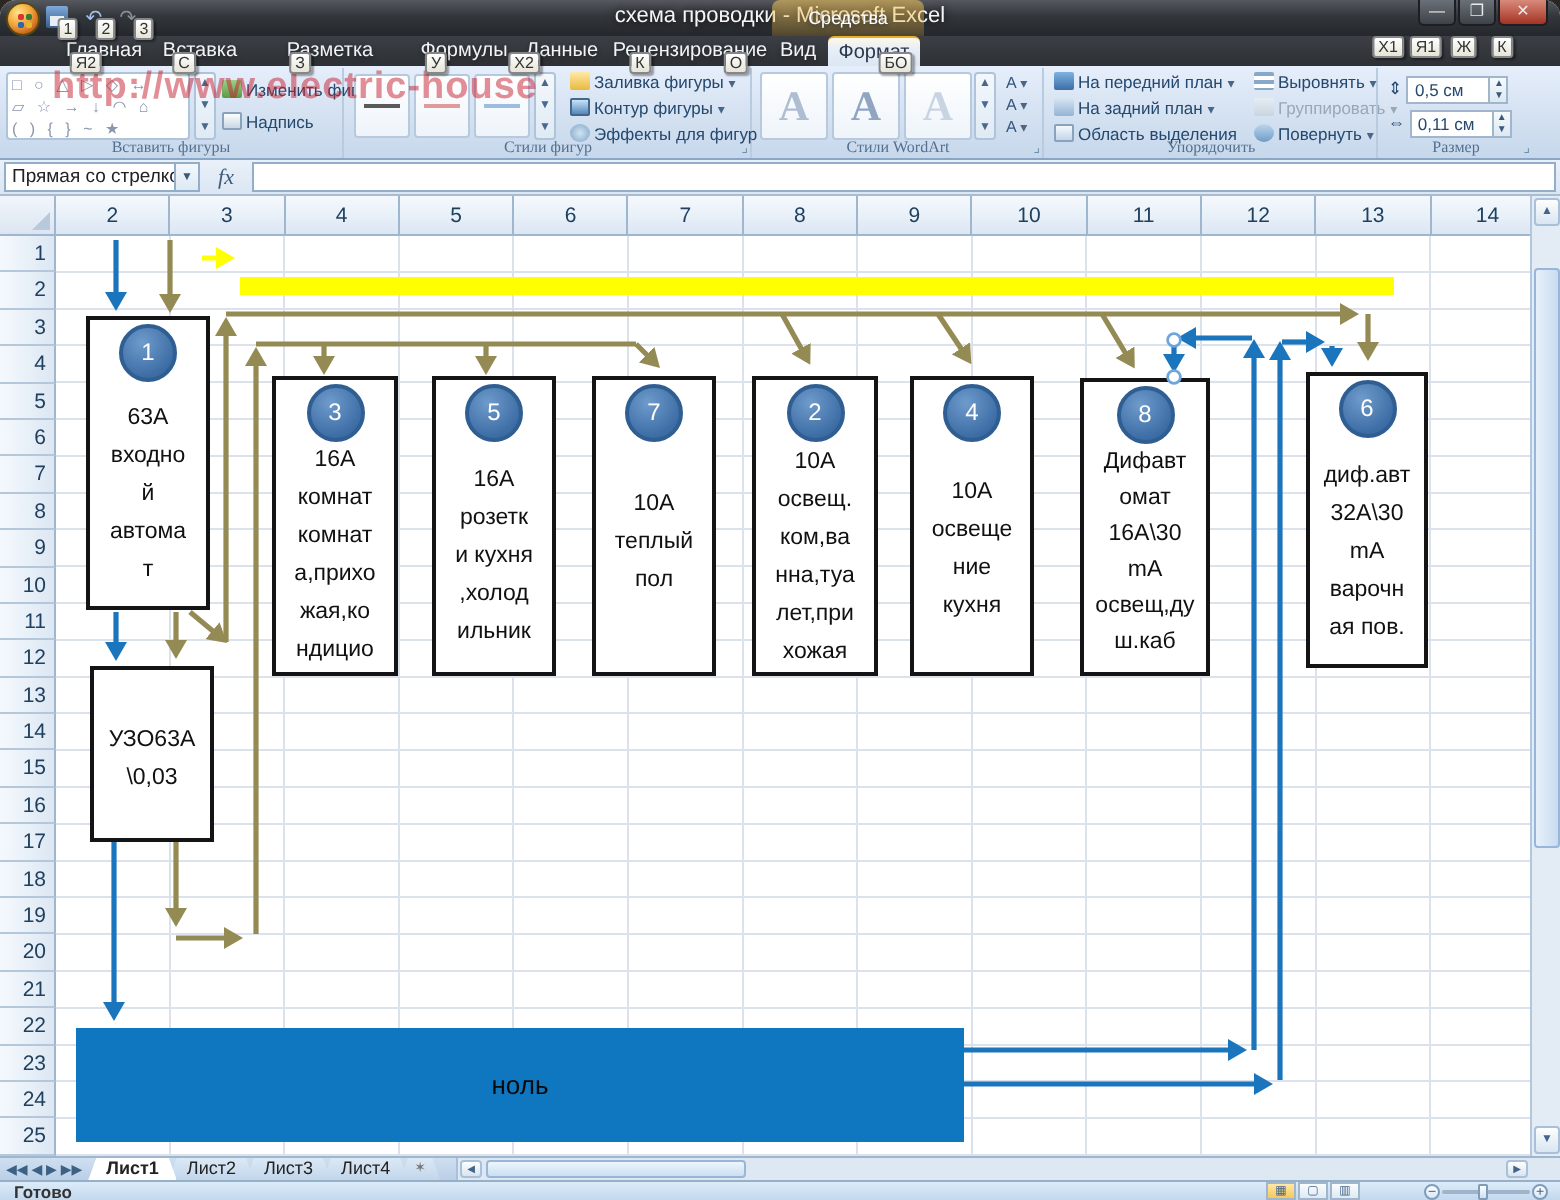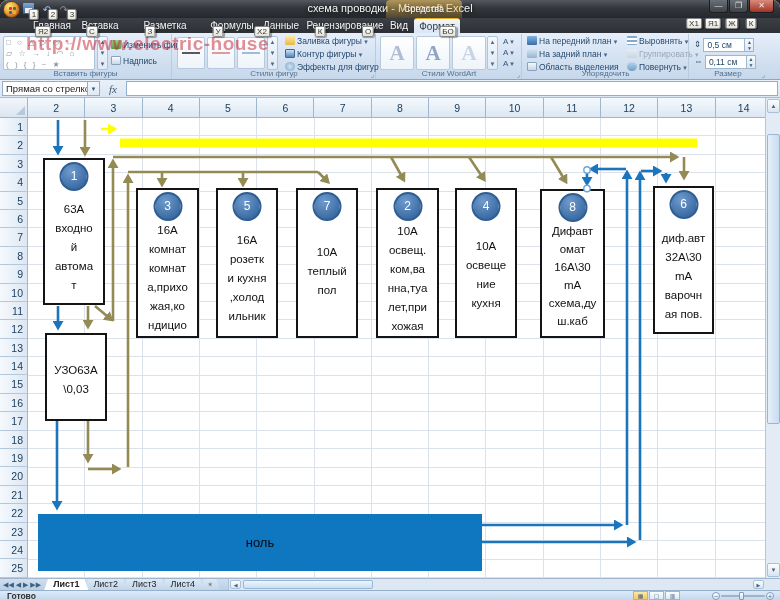--- a/index.html
+++ b/index.html
@@ -34,21 +34,21 @@
   .tab.active{background:linear-gradient(#fdf8ea,#e7eef7 40%,#dbe7f4);color:#2a3a4a;border-radius:3px 3px 0 0;
     border-top:1px solid #e9b02c;text-shadow:none;}
   
   .keytip{position:absolute;transform:translateX(-50%);background:linear-gradient(#ffffff,#e6e4d7);
     border:1px solid #848688;border-radius:2px;padding:0 2px;font-size:8px;line-height:9px;color:#333;
     box-shadow:1px 1px 1px rgba(0,0,0,.35);z-index:30;}
   
   .ribbon{position:absolute;left:0;top:33px;width:780px;height:47px;
     background:linear-gradient(#e6eefb,#d2e0f0 60%,#c7d8ec);border-bottom:1px solid #8ba6c4;}
   .rgroup{position:absolute;top:1px;height:45px;border-right:1px solid #b9cbdf;}
-  .rgroup .glabel{position:absolute;left:0;right:0;bottom:1px;text-align:center;font-size:8px;color:#53708f;}
+  .rgroup .glabel{position:absolute;left:0;right:0;bottom:1px;text-align:center;font-size:8px;color:#53708f;font-family:Liberation Serif, serif;}
   .launcher{position:absolute;right:1px;bottom:1px;font-size:7px;color:#6e8cab;line-height:7px;}
   .gallery{position:absolute;left:3px;top:2px;width:92px;height:34px;background:#fff;
     border:1px solid #aec4da;border-radius:2px;padding:0 2px;color:#8a97ab;font-size:8px;line-height:11px;overflow:hidden;}
   .gallery div{white-space:nowrap;letter-spacing:2px;}
   .gscroll{position:absolute;left:97px;top:2px;width:11px;height:34px;border:1px solid #aec4da;background:linear-gradient(#f4f8fc,#dfeaf4);
     font-size:6px;color:#49688c;text-align:center;line-height:11px;border-radius:2px;}
   .rbtn{position:absolute;font-size:8.5px;color:#24496e;line-height:13px;white-space:nowrap;}
   .rbtn .ic{display:inline-block;width:10px;height:9px;vertical-align:-1px;margin-right:2px;border-radius:1px;}
   .caret{color:#4a6685;font-size:7px;}
   .thumb{position:absolute;top:3px;width:28px;height:32px;background:linear-gradient(#fff,#eef4fa);
@@ -369,21 +369,21 @@
           <div>кухня</div>
         </div>
       </div>
       <div class="shape-box" style="left: 540px; top: 189px; width: 65px; height: 149px;">
         <div class="numcircle">8</div>
         <div class="lines" style="top: 31px; line-height: 18px;">
           <div>Дифавт</div>
           <div>омат</div>
           <div>16А\30</div>
           <div>mA</div>
-          <div>схема,ду</div>
+          <div>освещ,ду</div>
           <div>ш.каб</div>
         </div>
       </div>
       <div class="shape-box" style="left: 653px; top: 186px; width: 61px; height: 148px;">
         <div class="numcircle">6</div>
         <div class="lines" style="top: 41px;">
           <div>диф.авт</div>
           <div>32А\30</div>
           <div>mA</div>
           <div>варочн</div>

